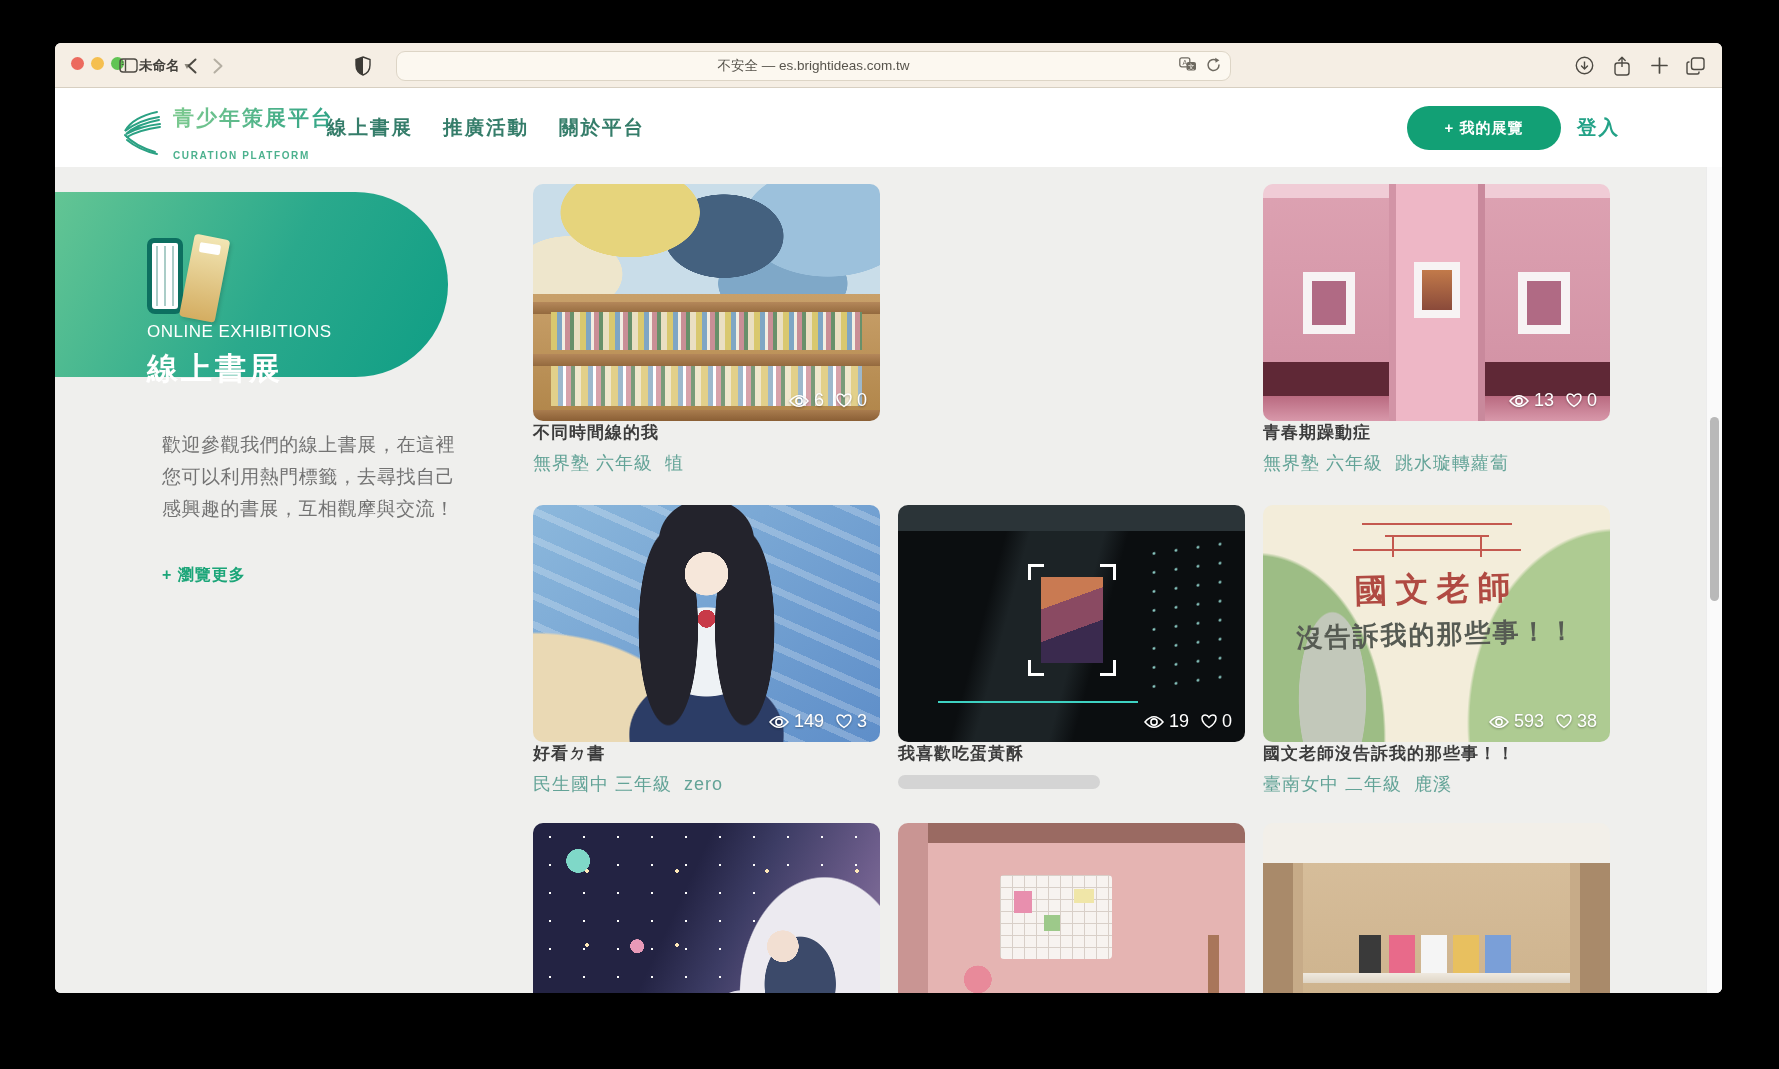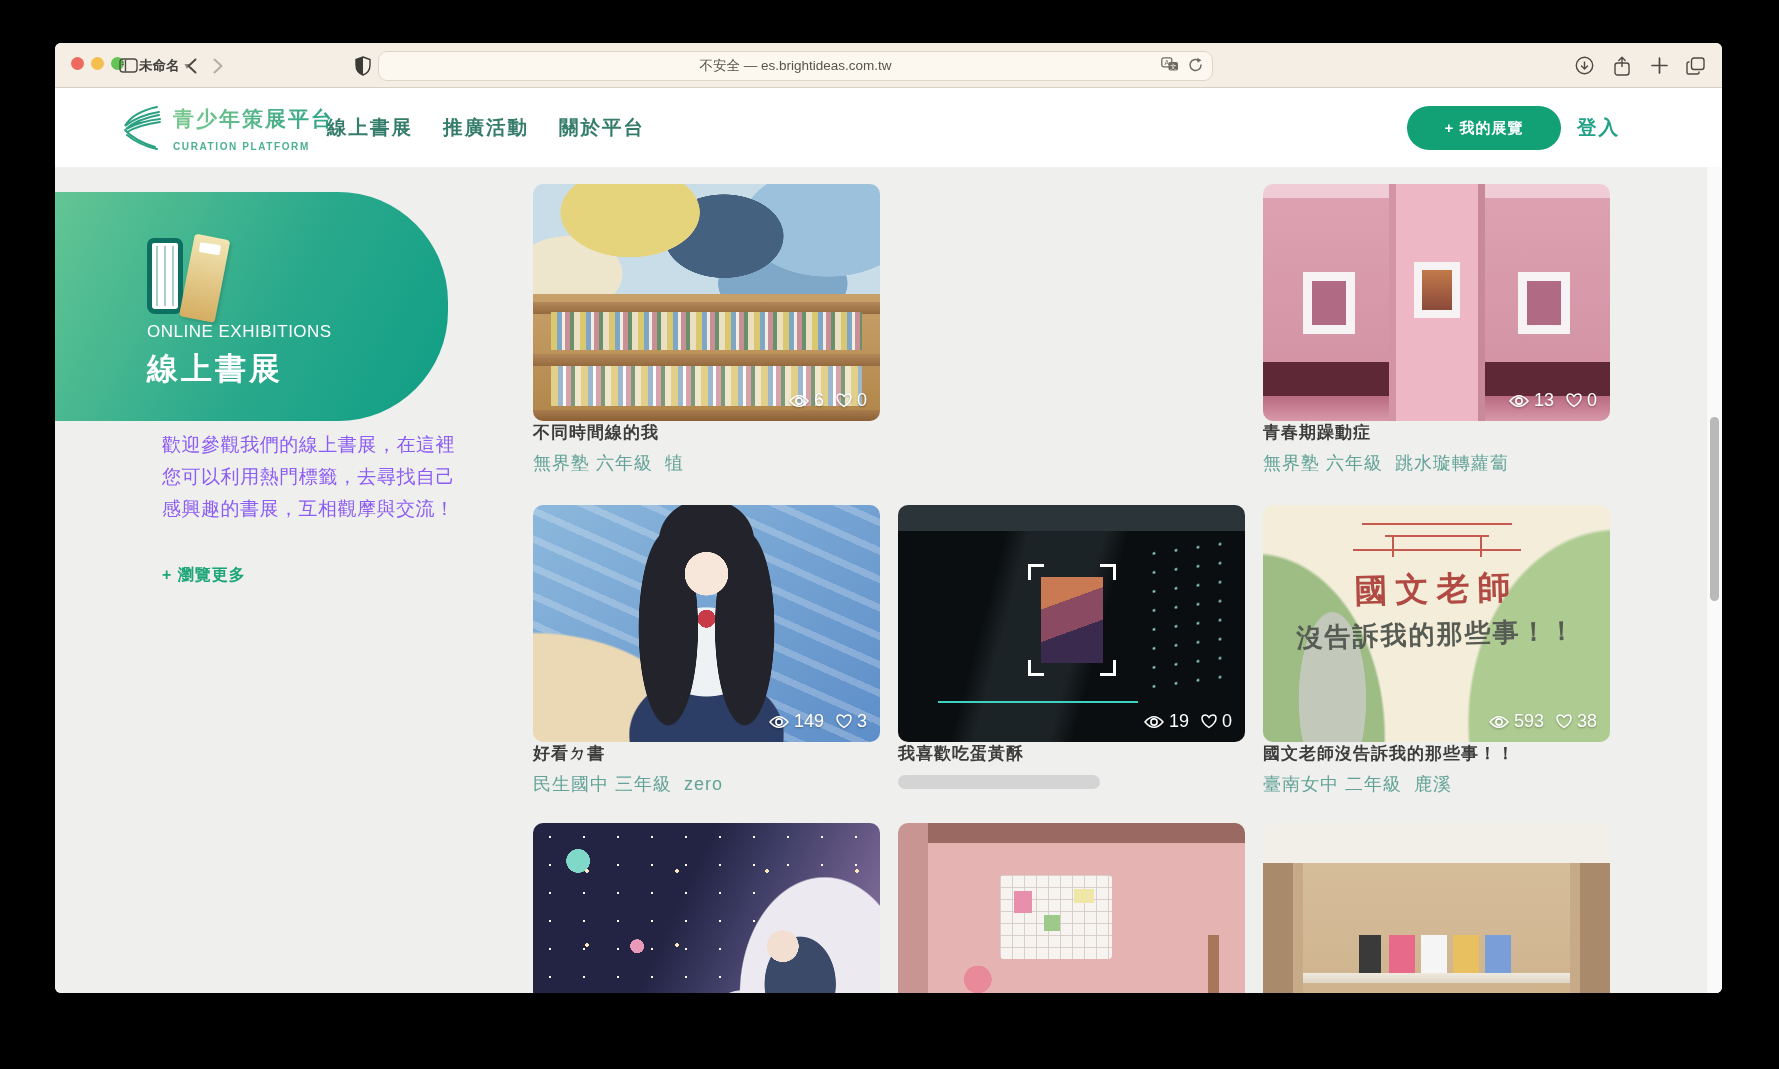--- a/index.html
+++ b/index.html
@@ -17,66 +17,66 @@
   .tl-green { left:56px; background:#61c454; }
   .tb-ic { position:absolute; top:0; height:45px; display:flex; align-items:center; justify-content:center; color:#4d4a43; }
   .tb-ic svg { display:block; }
   .sidebar-btn { left:60px; width:26px; }
   .tabgroup { position:absolute; left:84px; top:0; height:45px; display:flex; align-items:center; gap:5px;
               font-size:13.5px; font-weight:700; color:#43413c; }
   .tabgroup .chev { color:#8d887d; font-size:10px; }
   .nav-back { left:126px; width:22px; color:#4d4a43; }
   .nav-fwd  { left:152px; width:22px; color:#b5afa3; }
   .shield-btn { left:296px; width:24px; }
-  .urlbar { position:absolute; left:323px; top:8px; width:835px; height:30px; background:#fcf8f0;
+  .urlbar { position:absolute; left:341px; top:8px; width:835px; height:30px; background:#fcf8f0;
             border:1px solid #ddd5c6; border-radius:9px; display:flex; align-items:center; justify-content:center;
             font-size:13.5px; color:#57544c; }
   .urlbar .url-icons { position:absolute; right:9px; top:0; height:28px; display:flex; align-items:center; gap:9px; color:#6e6a61; }
   .dl-btn { left:1517px; width:24px; }
   .share-btn { left:1555px; width:24px; }
   .newtab-btn { left:1592px; width:24px; }
   .tabs-btn { left:1628px; width:24px; }
 
   
   .siteheader { position:absolute; left:0; top:45px; width:100%; height:79px; background:#fff;
                 box-shadow:0 1px 3px rgba(0,0,0,.05); }
   .logo { position:absolute; left:66px; top:16px; display:flex; align-items:center; gap:10px; }
   .logo-text .lt1 { font-size:21px; font-weight:700; letter-spacing:2px;
                     background:linear-gradient(90deg,#7cc98f,#2fa386); -webkit-background-clip:text;
                     background-clip:text; color:transparent; }
-  .logo-text .lt2 { font-size:10px; letter-spacing:1.6px; color:#4cb18e; margin-top:8px; font-weight:700; }
+  .logo-text .lt2 { font-size:10px; letter-spacing:1.6px; color:#4cb18e; margin-top:18px; font-weight:700; }
   .mainnav { position:absolute; left:272px; top:0; height:79px; display:flex; align-items:center; gap:30px; }
   .mainnav .nav-item { font-size:19.5px; font-weight:700; color:#357d6a; letter-spacing:2px; cursor:pointer; }
   .btn-my { position:absolute; left:1352px; top:18px; width:154px; height:44px; border-radius:22px;
             background:#12a075; color:#fff; font-size:15px; font-weight:700; letter-spacing:1px;
             display:flex; align-items:center; justify-content:center; border:none; cursor:pointer; }
   .login-link { position:absolute; left:1522px; top:0; height:79px; display:flex; align-items:center;
                 font-size:19.5px; font-weight:700; color:#23a287; letter-spacing:2px; cursor:pointer; }
 
   
   .content { position:absolute; left:0; top:124px; width:100%; height:826px; background:#efefed; overflow:hidden; }
 
-  .hero-banner { position:absolute; left:0; top:25px; width:393px; height:229px;
+  .hero-banner { position:absolute; left:0; top:25px; width:393px; height:185px;
                  border-radius:0 110px 110px 0;
                  background:linear-gradient(118deg,#63c594 0%,#2aa98c 55%,#0f9e85 100%); }
   .hero-eyebrow { position:absolute; left:92px; top:130px; color:#fff; font-size:17px; letter-spacing:.5px; }
   .hero-title { position:absolute; left:92px; top:156px; color:#fff; font-size:31px; font-weight:700; letter-spacing:3px; }
   .bookicon { position:absolute; left:92px; top:32px; width:110px; height:92px; }
   .bk-left { position:absolute; left:0; bottom:2px; width:36px; height:76px; background:#fff;
              border:5px solid #0d6f60; border-radius:7px 7px 8px 8px; }
   .bk-left::after { content:""; position:absolute; inset:3px 4px;
              background:repeating-linear-gradient(90deg,rgba(13,111,96,.35) 0 2px,transparent 2px 8px); }
   .bk-right { position:absolute; left:32px; bottom:0; width:36px; height:84px; border-radius:4px;
               background:linear-gradient(180deg,#f2e6b4,#d4ad61); transform:rotate(11deg); transform-origin:bottom left;
               box-shadow:2px 2px 4px rgba(0,0,0,.15); }
   .bk-right::after { content:""; position:absolute; left:7px; top:7px; width:21px; height:10px;
               background:#fff; border-radius:2px; transform:rotate(-2deg); }
 
   .hero-desc { position:absolute; left:107px; top:262px; width:293px; font-size:19px; line-height:32px;
-               color:#8b5cf6; text-align:justify; letter-spacing:.5px; }
+               color:#737373; text-align:justify; letter-spacing:.5px; }
   .browse-more { position:absolute; left:107px; top:398px; font-size:16px; font-weight:700; color:#1ba578;
                  letter-spacing:1px; cursor:pointer; }
 
   
   .card { position:absolute; width:347px; cursor:pointer; }
   .p-r1c1{left:478px;top:17px} .p-r1c2{left:843px;top:17px} .p-r1c3{left:1208px;top:17px}
   .p-r2c1{left:478px;top:338px} .p-r2c2{left:843px;top:338px} .p-r2c3{left:1208px;top:338px}
   .p-r3c1{left:478px;top:656px} .p-r3c2{left:843px;top:656px} .p-r3c3{left:1208px;top:656px}
   .thumb { position:relative; width:347px; height:237px; border-radius:10px; overflow:hidden; background:#ddd; }
   .card-title { font-size:17px; font-weight:700; color:#3c3c3c; letter-spacing:1px; }

